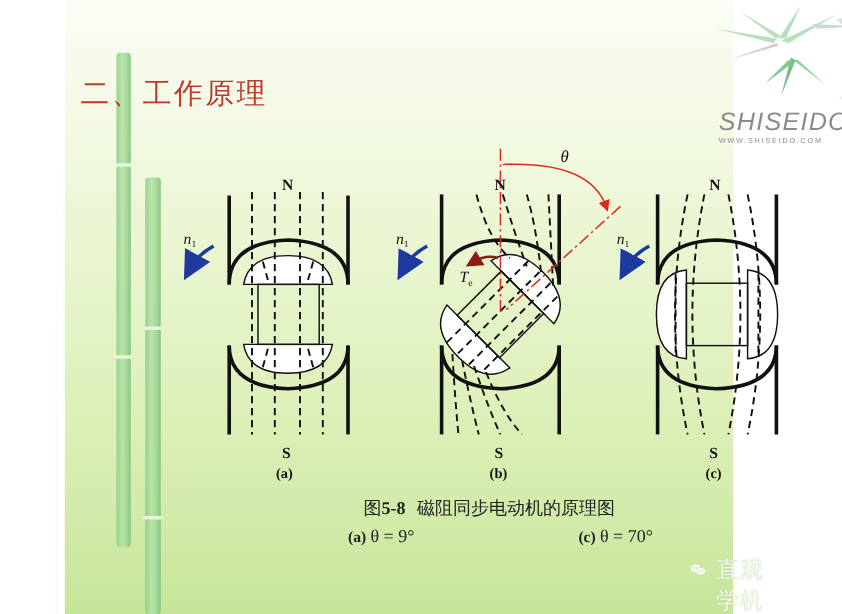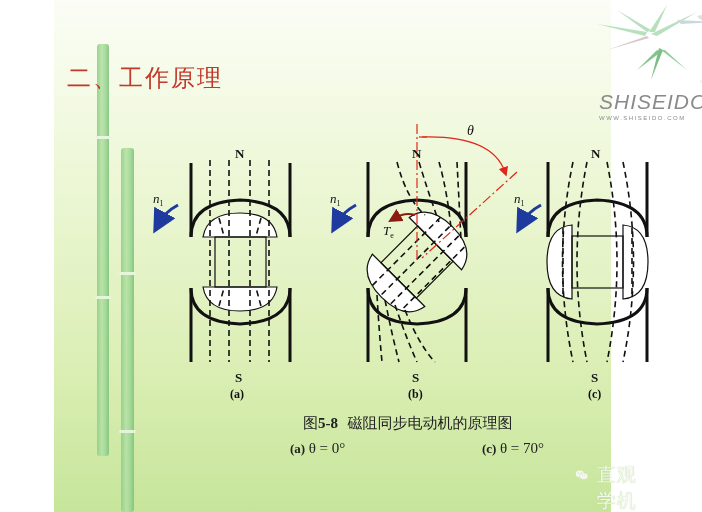--- a/index.html
+++ b/index.html
@@ -185,21 +185,21 @@
       <path d="M494 205 Q481 212 475 223" fill="none" stroke="#1f3a9e" stroke-width="3" marker-end="url(#blueArrow)"></path>
     </g>
   </svg>
 
   <div class="caption">
     <span>图</span><b>5-8</b>&nbsp;&nbsp;<span>磁阻同步电动机的原理图</span>
   </div>
 
   <div class="subcap" style="left:243px">
     <span class="lbl">(a)</span>
-    <span class="eq">θ = 0°</span>
+    <span class="eq">θ = 9°</span>
   </div>
   <div class="subcap" style="left:435px">
     <span class="lbl">(c)</span>
     <span class="eq">θ = 70°</span>
   </div>
 
   <div class="watermark">
     <svg class="wm-icon" viewBox="0 0 34 26">
       <ellipse cx="12" cy="10" rx="11" ry="9" fill="#f4f8ee" stroke="#b8d39c" stroke-width="0.8"></ellipse>
       <ellipse cx="22" cy="16" rx="10" ry="8" fill="#f4f8ee" stroke="#b8d39c" stroke-width="0.8"></ellipse>

